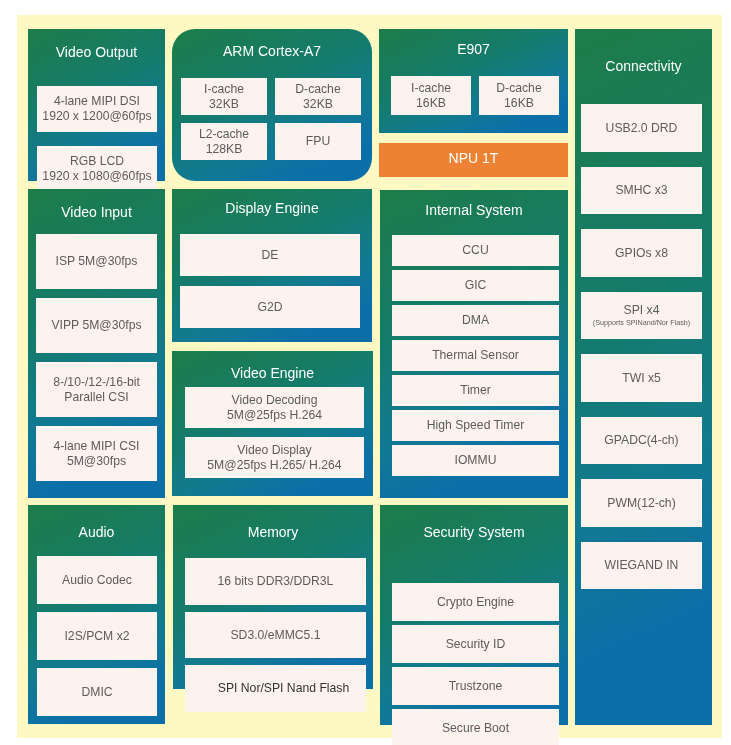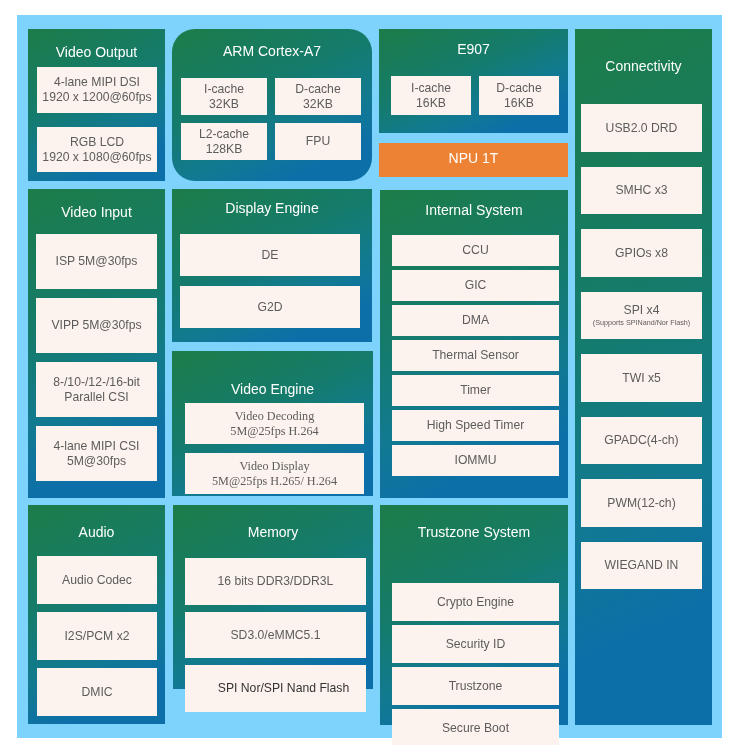--- a/index.html
+++ b/index.html
@@ -1,21 +1,21 @@
 <!DOCTYPE html>
 <html><head>
 <meta charset="utf-8">
 <title>SoC Block Diagram</title>
 <style>
   * { box-sizing:border-box; margin:0; padding:0; }
   html,body { width:731px; height:745px; }
   body { background:#ffffff; font-family:"Liberation Sans", sans-serif;
          -webkit-font-smoothing:antialiased; -moz-osx-font-smoothing:grayscale; }
 
-  #board { position:absolute; left:17px; top:15px; width:705px; height:723px; background:#7dd3fc; }
+  #board { position:absolute; left:17px; top:15px; width:705px; height:723px; background:#fef9c3; }
 
   .blk { position:absolute;
          background:linear-gradient(156deg, #1c7c4a 2%, #157b6b 40%, #117a91 65%, #0d6fa8 84%); }
   .blk.orange { background:#ee8234; }
 
   .blk-title { position:absolute; left:0; right:0; color:#ffffff; text-align:center; padding-top:1px;
                font-size:14px; font-weight:400; letter-spacing:0px; white-space:nowrap; }
 
   .cards { position:absolute; display:flex; flex-wrap:wrap; gap:var(--cg); }
   .cards.cols1 > .card { width:100%; }
@@ -25,21 +25,21 @@
           padding-top:1px; font-size:12.2px; line-height:1.24; text-align:center; white-space:nowrap; }
   .card.emph { color:#333333;padding-left:16px; }
   .card .sub { font-size:7.2px; margin-top:1px; }
 </style>
 </head>
 <body>
 
 <div id="board">
 <div class="blk" style="left:11px;top:14px;width:137px;height:152px;">
   <div class="blk-title" style="top:1px;height:42px;line-height:42px;">Video Output</div>
-  <div class="cards cols1" style="left:9px;right:8px;top:38px;gap:14px;--ch:45.5px;--cg:7px;">
+  <div class="cards cols1" style="left:9px;right:8px;top:57px;gap:14px;--ch:45.5px;--cg:7px;">
     <div class="card">
       <span>4-lane MIPI DSI</span>
       <span>1920 x 1200@60fps</span>
     </div>
     <div class="card">
       <span>RGB LCD</span>
       <span>1920 x 1080@60fps</span>
     </div>
   </div>
 </div>
@@ -133,22 +133,22 @@
   <div class="cards cols1" style="left:8px;right:12px;top:45px;--ch:41.5px;--cg:10.5px;">
     <div class="card">
       <span>DE</span>
     </div>
     <div class="card">
       <span>G2D</span>
     </div>
   </div>
 </div>
 <div class="blk" style="left:155px;top:336px;width:201px;height:145px;">
-  <div class="blk-title" style="top:1.4px;height:40px;line-height:40px;margin-top:16px;">Video Engine</div>
-  <div class="cards cols1" style="left:13px;right:9px;top:52px;font-family:Liberation Serif, serif;--ch:41px;--cg:9px;">
+  <div class="blk-title" style="top:1.4px;height:40px;line-height:40px;">Video Engine</div>
+  <div class="cards cols1" style="left:13px;right:9px;top:36px;--ch:41px;--cg:9px;">
     <div class="card">
       <span>Video Decoding</span>
       <span>5M@25fps H.264</span>
     </div>
     <div class="card">
       <span>Video Display</span>
       <span>5M@25fps H.265/ H.264</span>
     </div>
   </div>
 </div>
@@ -200,21 +200,21 @@
     </div>
     <div class="card">
       <span>SD3.0/eMMC5.1</span>
     </div>
     <div class="card emph">
       <span>SPI Nor/SPI Nand Flash</span>
     </div>
   </div>
 </div>
 <div class="blk" style="left:363px;top:490px;width:188px;height:220px;">
-  <div class="blk-title" style="top:3.3px;height:46px;line-height:46px;">Trustzone System</div>
+  <div class="blk-title" style="top:3.3px;height:46px;line-height:46px;">Security System</div>
   <div class="cards cols1" style="left:12px;right:9px;top:46px;margin-top:32px;--ch:38px;--cg:4px;">
     <div class="card">
       <span>Crypto Engine</span>
     </div>
     <div class="card">
       <span>Security ID</span>
     </div>
     <div class="card">
       <span>Trustzone</span>
     </div>

